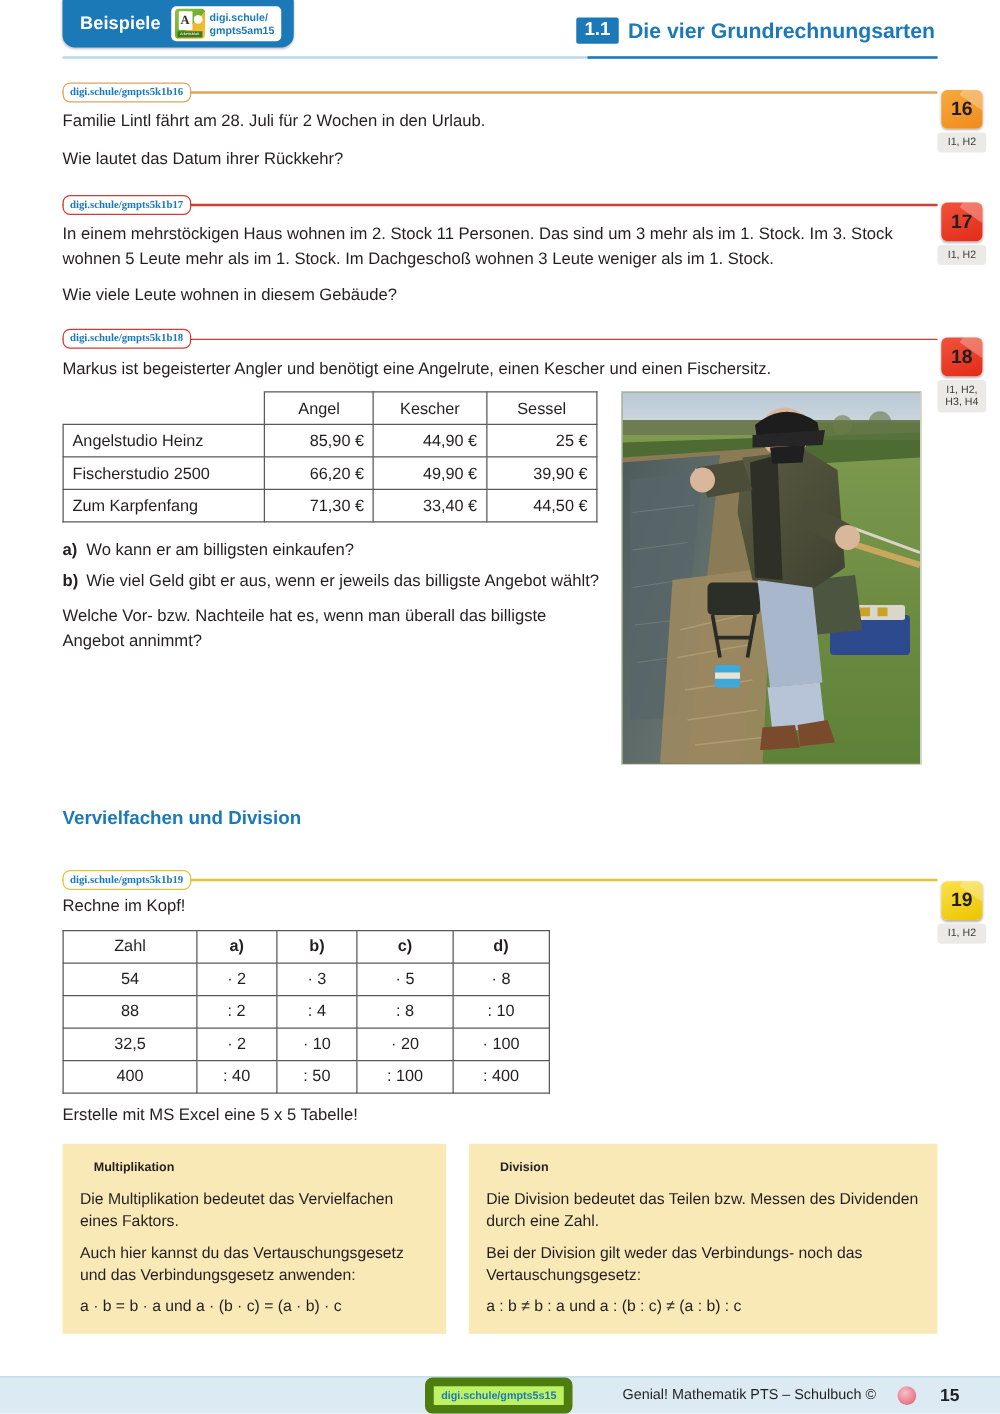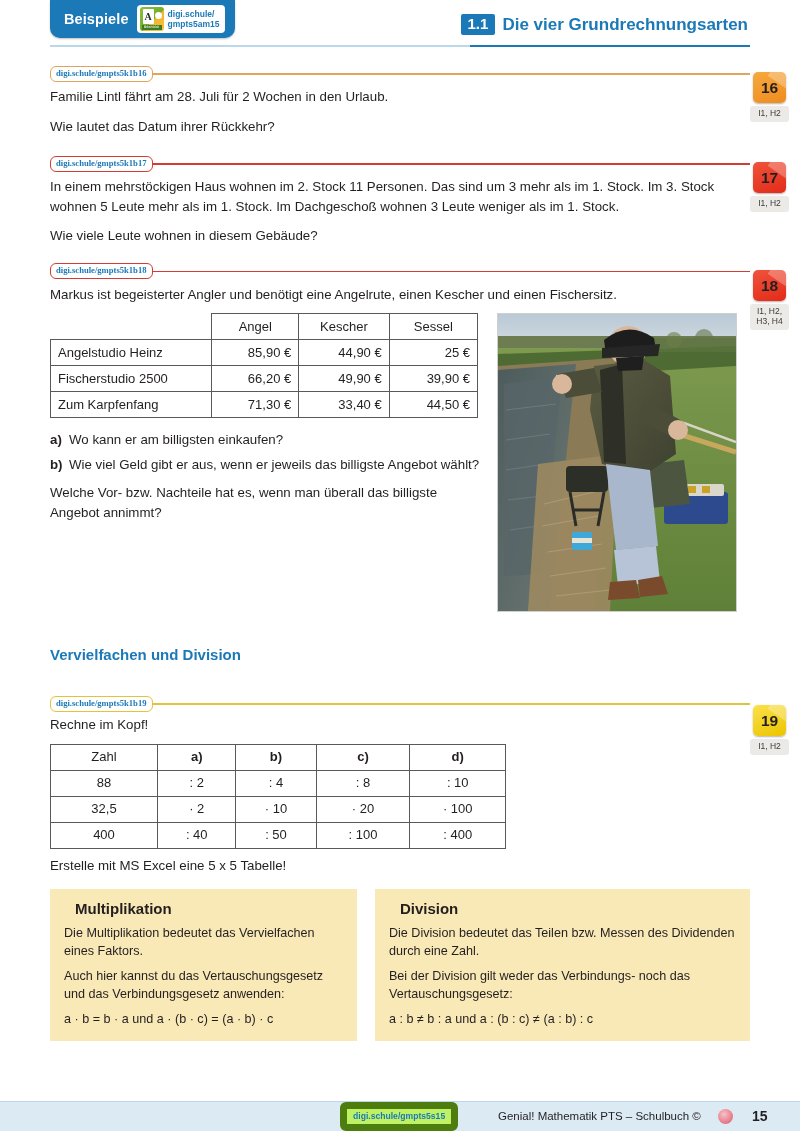--- a/index.html
+++ b/index.html
@@ -257,21 +257,21 @@
     font-weight: normal;
     height: 18px;
   }
   table.grid .hdr td { text-align: center; }
   .t18 { width: 428px; }
   .t18 td.name { width: 170px; text-align: left; }
   .t18 td.val  { text-align: right; width: 85px; }
   .t18 td.colh { text-align: center; }
   .t18 td.blank { border-left: none; border-top: none; }
 
-  .t19 { width: 456px; }
+  .t19 { width: 390px; }
   .t19 td { text-align: center; }
   .t19 td.zahl { width: 92px; }
   .t19 .hdr td { font-weight: bold; }
   .t19 .hdr td.zahl { font-weight: normal; }
 
   
   .photo {
     position: absolute;
     left: 447px;
     top: 0;
@@ -301,21 +301,21 @@
     background: #f9e9b7;
     padding: 11px 14px 13px 14px;
     box-sizing: border-box;
     font-size: 12.6px;
     line-height: 18.5px;
   }
   .infobox.left  { width: 331px; }
   .infobox.right { width: 405px; }
   .infobox .title {
     font-weight: bold;
-    font-size: 15px;
+    font-size: 10px;
     margin-bottom: 5px;
     padding-left: 11px;
   }
   .infobox p { margin: 0 0 6px 0; }
   .infobox p:last-child { margin-bottom: 0; }
 
   
   .footer {
     position: absolute;
     left: 0; bottom: 0;
@@ -579,20 +579,27 @@
     <table class="grid t19">
       <tbody>
           <tr class="hdr">
         <td class="zahl">Zahl</td>
         <td>a)</td>
         <td>b)</td>
         <td>c)</td>
         <td>d)</td>
       </tr>
       <tr>
+        <td class="zahl">54</td>
+        <td>· 2</td>
+        <td>· 3</td>
+        <td>· 5</td>
+        <td>· 8</td>
+      </tr>
+      <tr>
         <td class="zahl">88</td>
         <td>: 2</td>
         <td>: 4</td>
         <td>: 8</td>
         <td>: 10</td>
       </tr>
       <tr>
         <td class="zahl">32,5</td>
         <td>· 2</td>
         <td>· 10</td>

